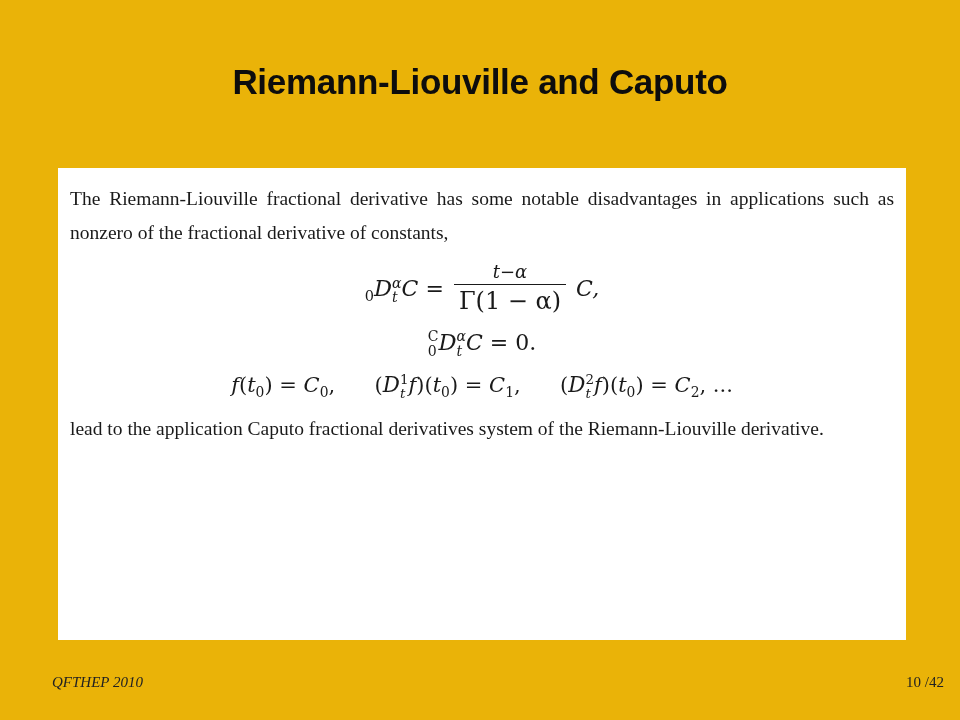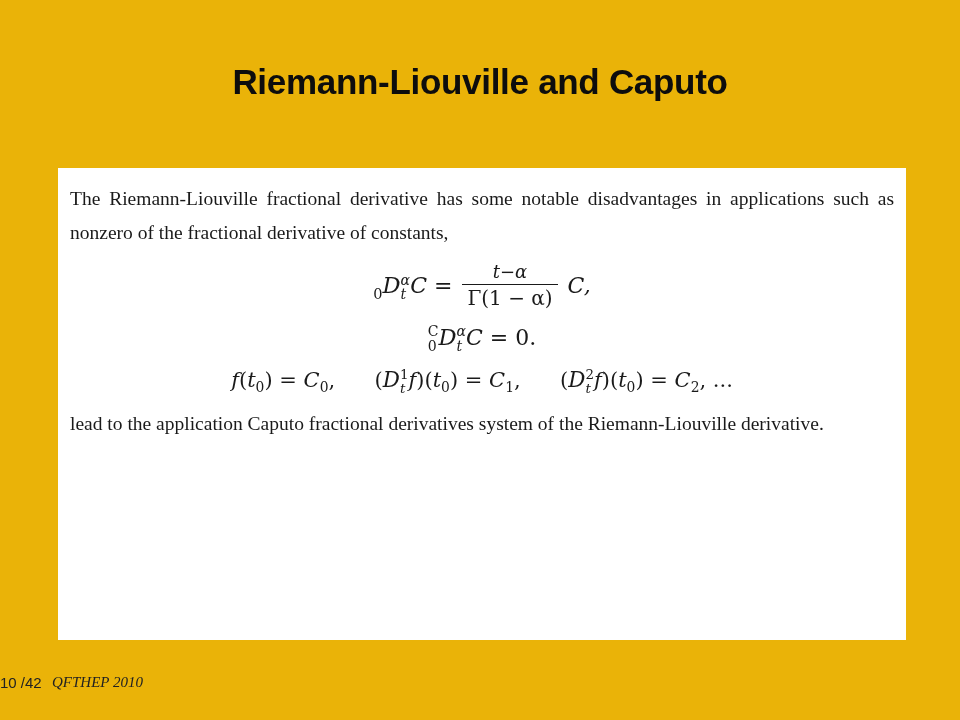--- a/index.html
+++ b/index.html
@@ -82,21 +82,21 @@
   .frac .num {
     display: block;
     padding: 0 5px 1px 5px;
     font-size: 18px;
     line-height: 1.15;
   }
   .frac .den {
     display: block;
     border-top: 1.3px solid #1a1a1a;
     padding: 1px 5px 0 5px;
-    font-size: 20px;
+    font-size: 24px;
     line-height: 1.25;
   }
   sub.sm { font-size: 0.66em; vertical-align: sub; line-height: 0; }
   .presub {
     font-size: 0.66em;
     vertical-align: sub;
     line-height: 0;
   }
   .updown {
     display: inline-block;
@@ -124,24 +124,24 @@
     font-size: 15px;
     color: #222222;
     font-family: "Liberation Serif", serif;
     font-style: italic;
   }
   .footer-center {
     position: absolute;
     left: 0;
     top: 674px;
     width: 944px;
-    text-align: left;
+    text-align: right;
     font-size: 15px;
     color: #222222;
-    font-family: Liberation Sans, sans-serif;
+    font-family: Liberation Serif, serif;
   }
   .cut-line {
     position: absolute;
     left: 70px;
     top: 632px;
     width: 90px;
     height: 6px;
     overflow: hidden;
     color: #1a1a1a;
     font-family: "DejaVu Serif", serif;

